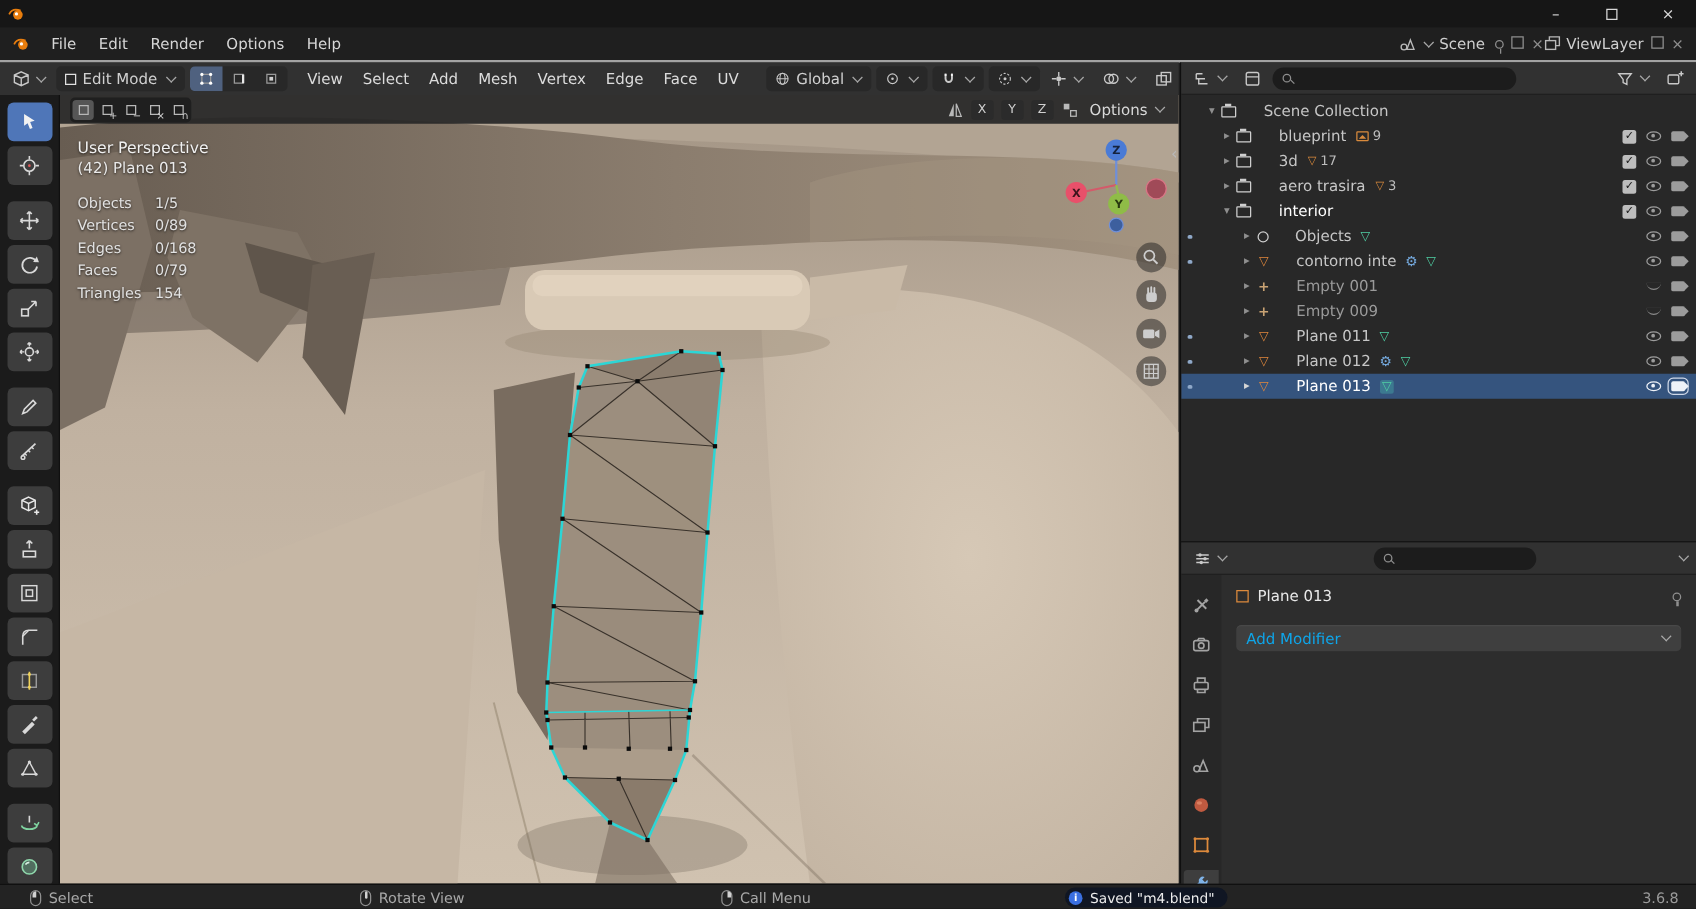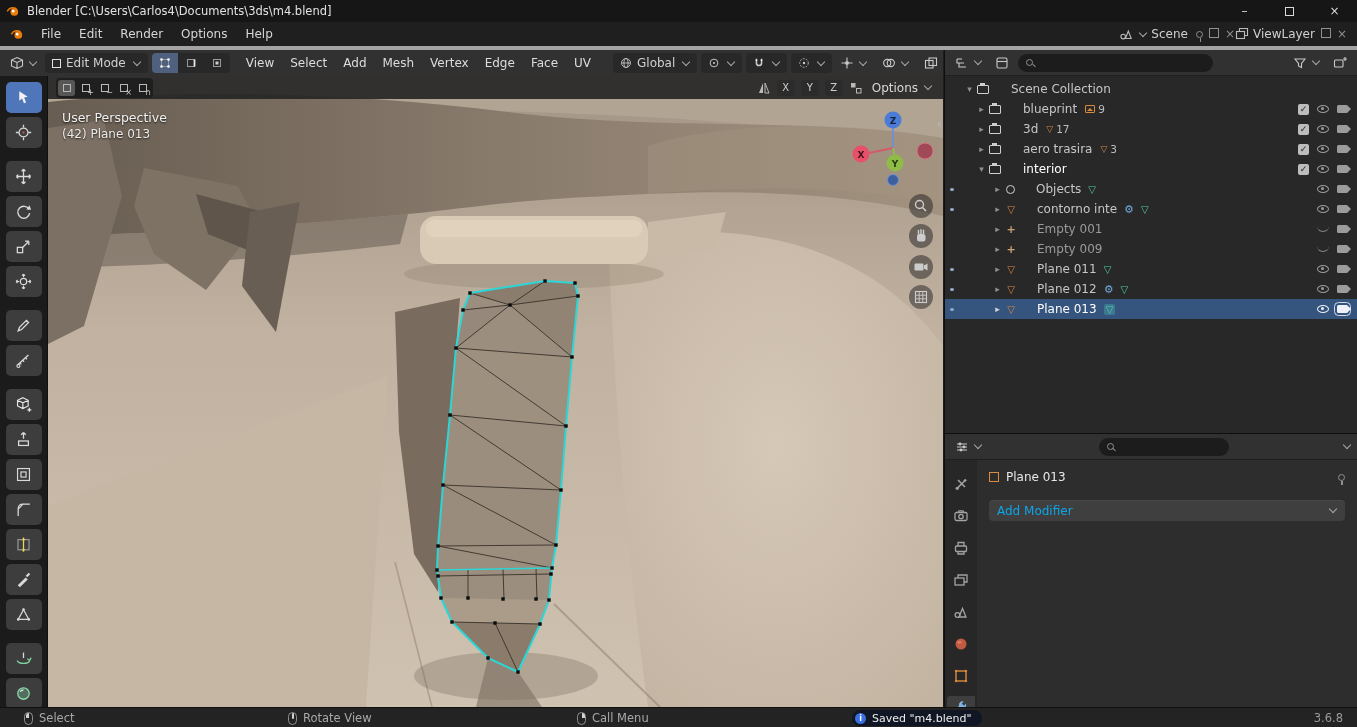--- a/index.html
+++ b/index.html
@@ -10,21 +10,21 @@
 
 #titlebar{position:absolute;top:0;left:0;width:1357px;height:22px;background:#161616;
   display:flex;align-items:center;padding-left:6px;gap:7px}
 #titlebar .ttext{font-size:11.5px;color:#e2e2e2}
 .winbtns{margin-left:auto;display:flex;height:22px}
 .winbtn{width:45px;height:22px;display:flex;align-items:center;justify-content:center;color:#d9d9d9;font-size:12px}
 .winbtn .maxsq{width:9px;height:9px;border:1px solid #d9d9d9}
 
 
 #topbar{position:absolute;top:22px;left:0;width:1357px;height:28px;background:#1f1f1f;
-  display:flex;align-items:center;border-bottom:4px solid #a3a3a3}
+  display:flex;align-items:center;border-bottom:2px solid #a3a3a3}
 .logo{margin:0 8px 0 10px;display:flex;align-items:center;gap:3px}
 .tmenu{padding:0 9px;color:#d6d6d6}
 .tabs{display:flex;margin-left:26px;height:28px}
 .tab{display:flex;align-items:center;padding:0 11px;color:#b6b6b6}
 .tab.active{background:#313131;color:#fff;border-radius:5px 5px 0 0}
 .tb-right{margin-left:auto;display:flex;align-items:center;gap:0;padding-right:10px}
 .tb-widget{display:flex;align-items:center;gap:4px;color:#cfcfcf}
 .wx{color:#8f8f8f;font-size:12px;margin-left:2px}
 .wcopy{width:8px;height:8px;border:1px solid #8f8f8f;position:relative;margin-left:4px}
 .wcopy::before{content:'';position:absolute;left:-3px;top:-3px;width:8px;height:8px;border:1px solid #8f8f8f;background:#1f1f1f}
@@ -162,21 +162,20 @@
 <body>
 
 <div id="app">
 
   <div id="titlebar">
     <svg class="ic14" viewBox="0 0 16 16">
         <circle cx="9.5" cy="9" r="4.4" fill="#e87d0d"></circle>
         <circle cx="8.2" cy="8.2" r="1.5" fill="#fff"></circle>
         <path d="M1.5,8.5 C3.5,4.5 7.5,3.5 12,5.2" stroke="#e87d0d" stroke-width="1.6" fill="none"></path>
       </svg>
-    <span class="ttext">Blender [C:\Users\Carlos4\Documents\3ds\m4.blend]</span>
     <div class="winbtns">
       <div class="winbtn">–</div>
       <div class="winbtn">
           <span class="maxsq"></span>
         </div>
       <div class="winbtn">×</div>
     </div>
   </div>
 
   <div id="topbar">
@@ -596,20 +595,27 @@
         <div class="ts-opt">
           <span>Options</span>
           <span class="chev"></span>
         </div>
       </div>
     </div>
 
     <div class="vp-overlay">
       <div class="vo-line1">User Perspective</div>
       <div class="vo-line2">(42) Plane 013</div>
+      <div class="vo-stats">
+        <div class="stat"><span class="sl">Objects</span><span class="sv">1/5</span></div>
+        <div class="stat"><span class="sl">Vertices</span><span class="sv">0/89</span></div>
+        <div class="stat"><span class="sl">Edges</span><span class="sv">0/168</span></div>
+        <div class="stat"><span class="sl">Faces</span><span class="sv">0/79</span></div>
+        <div class="stat"><span class="sl">Triangles</span><span class="sv">154</span></div>
+      </div>
     </div>
     <div class="side-toggle">‹</div>
   </div>
 
   <div id="rightcol">
 
     <div id="outliner">
       <div class="ol-header">
         <div class="hbtn">
           <svg class="ic14" viewBox="0 0 14 14">

